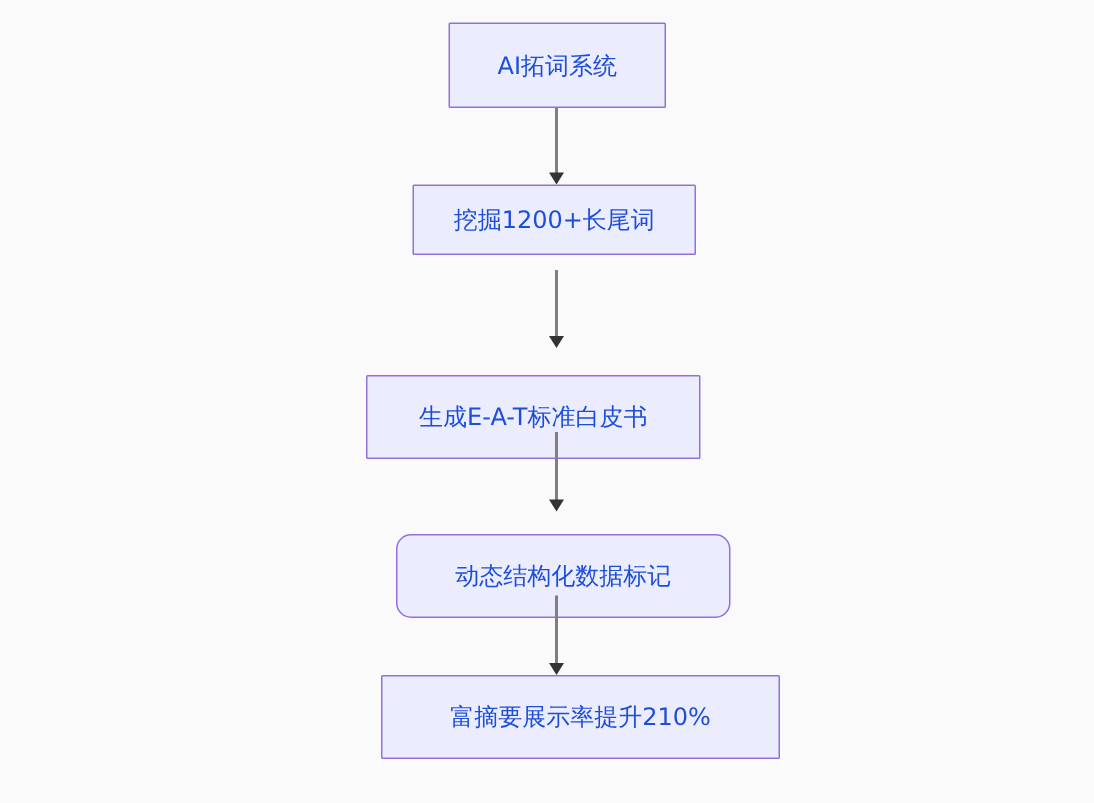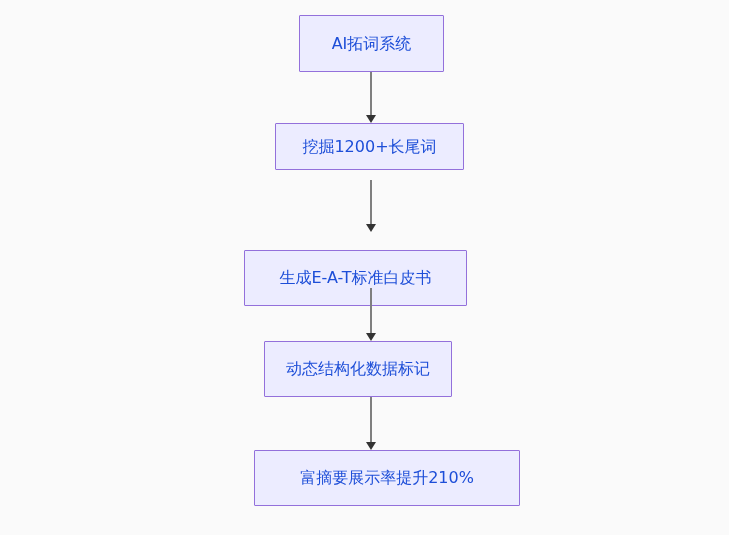--- a/index.html
+++ b/index.html
@@ -51,21 +51,21 @@
     height: 0;
     border-left: 5px solid transparent;
     border-right: 5px solid transparent;
     border-top: 8px solid #333333;
     margin-top: -1px;
   }
   
   #node-0 { left: 299px; top: 15px;  width: 145px; height: 57px; }
   #node-1 { left: 275px; top: 123px; width: 189px; height: 47px; }
   #node-2 { left: 244px; top: 232px; width: 223px; height: 56px; margin-top: 18px; }
-  #node-3 { left: 264px; top: 341px; width: 188px; height: 56px; }
+  #node-3 { left: 264px; top: 356px; width: 223px; height: 56px; border-radius: 10px; }
   #node-4 { left: 254px; top: 450px; width: 266px; height: 56px; }
   
   #arrow-0 { top: 72px;  height: 51px; }
   #arrow-1 { top: 180px; height: 52px; }
   #arrow-2 { top: 288px; height: 53px; }
   #arrow-3 { top: 397px; height: 53px; }
 </style>
 </head>
 <body>
 

